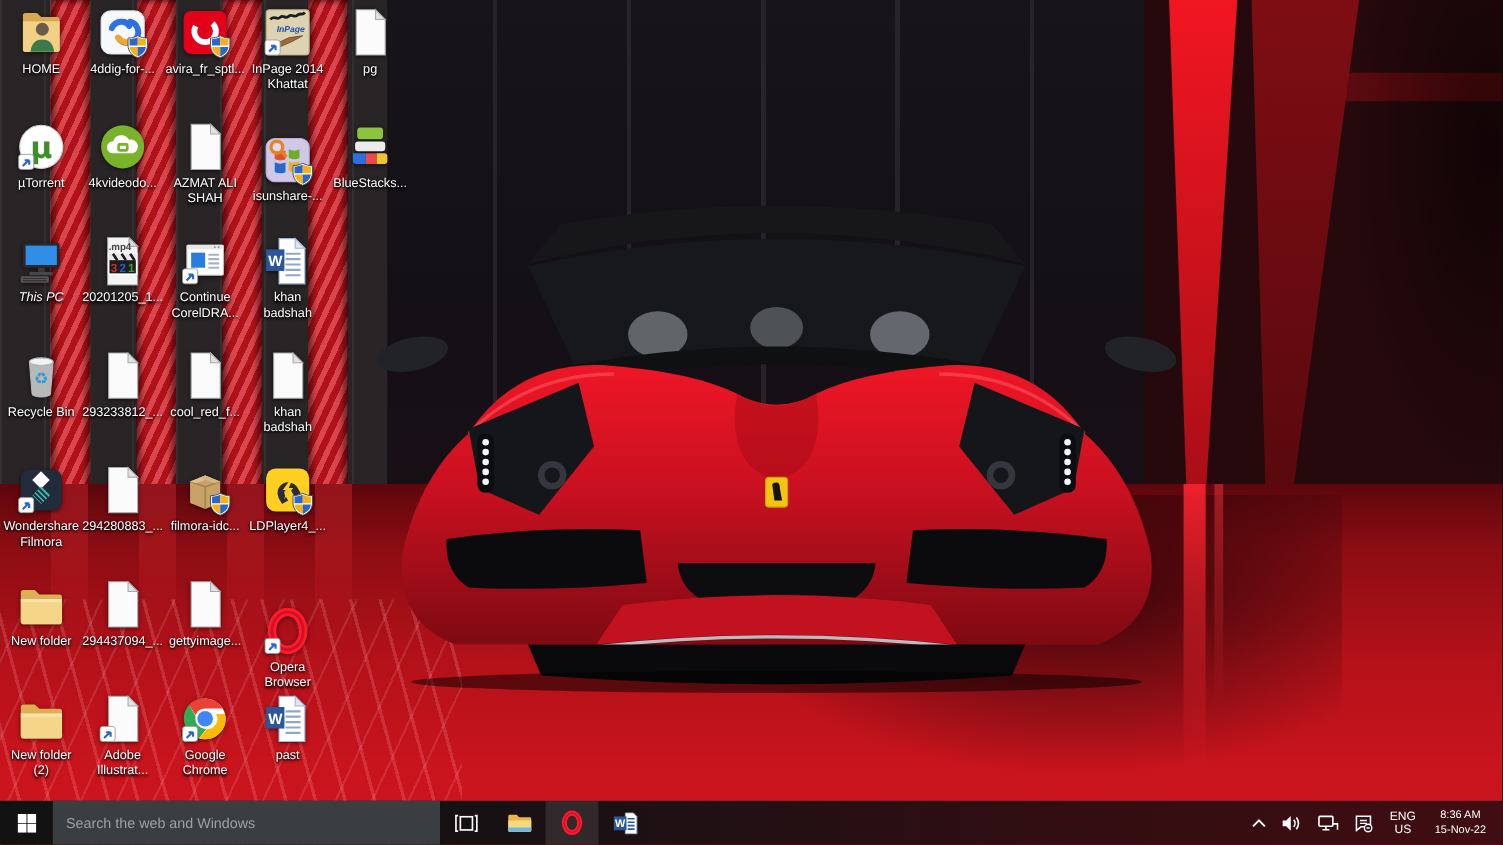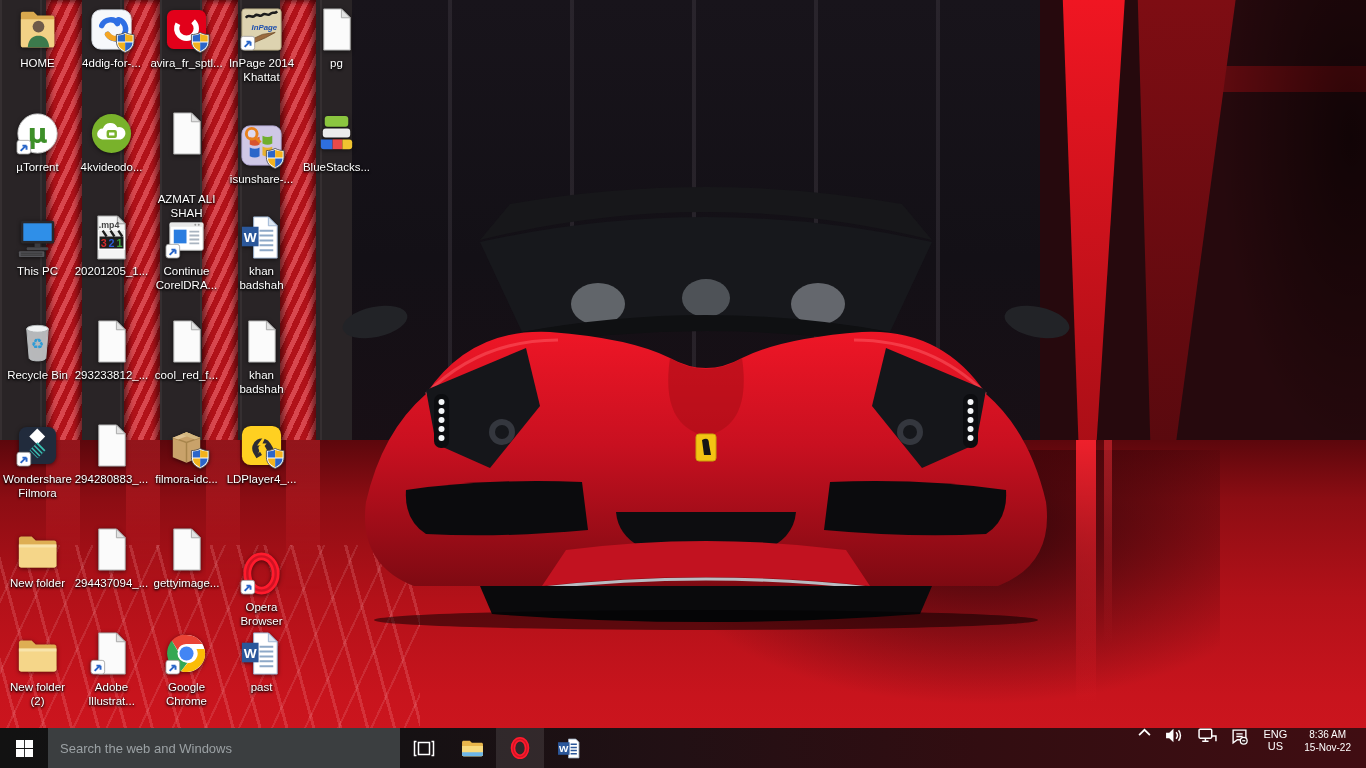--- a/index.html
+++ b/index.html
@@ -56,21 +56,21 @@
   .taskbar{left:0;top:728px;width:1366px;height:40px;display:flex;align-items:stretch;
     background:linear-gradient(90deg,#121212 0,#151113 400px,#221014 680px,#320d11 980px,#400d12 1366px)}
   .tb-start{width:48px;display:flex;align-items:center;justify-content:center}
   .tb-search{width:352px;background:#3b3e40;display:flex;align-items:flex-end}
   .tb-search input{width:100%;height:100%;background:transparent;border:none;outline:none;
     padding:0 12px;font-family:"Liberation Sans",sans-serif;font-size:13px;color:#cfd2d4}
   .tb-search input::placeholder{color:#9ba1a4;opacity:1}
   .tb-btn{width:48px;display:flex;align-items:center;justify-content:center}
   .tb-btn.active{background:rgba(255,255,255,.10)}
   .tb-spacer{flex:1}
-  .tray{display:flex;align-items:flex-start;color:#fff}
+  .tray{display:flex;align-items:center;color:#fff}
   .tray-ico{padding:0 7px;display:flex;align-items:center}
   .tray-lang{padding:0 8px;font-size:11px;line-height:12px;text-align:center}
   .tray-clock{padding:0 9px;font-size:10px;line-height:13px;text-align:center}
   .tb-showdesk{width:6px;border-left:1px solid rgba(255,255,255,.35)}
 </style>
 </head>
 <body>
 
 <svg width="0" height="0" style="position:absolute" aria-hidden="true">
   <defs>
@@ -340,41 +340,41 @@
           <use href="#s-shortcut-arrow"></use>
         </svg>
         <div class="ilabel">µTorrent</div>
       </div>
       <div class="icell" style="left: 74px; top: 110px;">
         <svg class="gicon" viewBox="0 0 48 48">
           <use href="#s-fourk"></use>
         </svg>
         <div class="ilabel">4kvideodo...</div>
       </div>
-      <div class="icell" style="left: 149px; top: 110px; gap: 32px;">
+      <div class="icell" style="left: 149px; top: 110px;">
         <svg class="gicon" viewBox="0 0 48 48">
           <use href="#s-doc"></use>
         </svg>
         <div class="ilabel">AZMAT ALI
 SHAH</div>
       </div>
       <div class="icell" style="left: 224px; top: 122px;">
         <svg class="gicon" viewBox="0 0 48 48">
           <use href="#s-isunshare"></use>
           <use href="#s-uac-shield"></use>
         </svg>
         <div class="ilabel">isunshare-...</div>
       </div>
       <div class="icell" style="left: 299px; top: 110px;">
         <svg class="gicon" viewBox="0 0 48 48">
           <use href="#s-bluestacks"></use>
         </svg>
         <div class="ilabel">BlueStacks...</div>
       </div>
-      <div class="icell" style="left: 0px; top: 214px;">
+      <div class="icell" style="left: 0px; top: 214px; font-style: italic;">
         <svg class="gicon" viewBox="0 0 48 48">
           <use href="#s-this-pc"></use>
         </svg>
         <div class="ilabel">This PC</div>
       </div>
       <div class="icell" style="left: 74px; top: 214px;">
         <svg class="gicon" viewBox="0 0 48 48">
           <use href="#s-mp4-video"></use>
         </svg>
         <div class="ilabel">20201205_1...</div>

